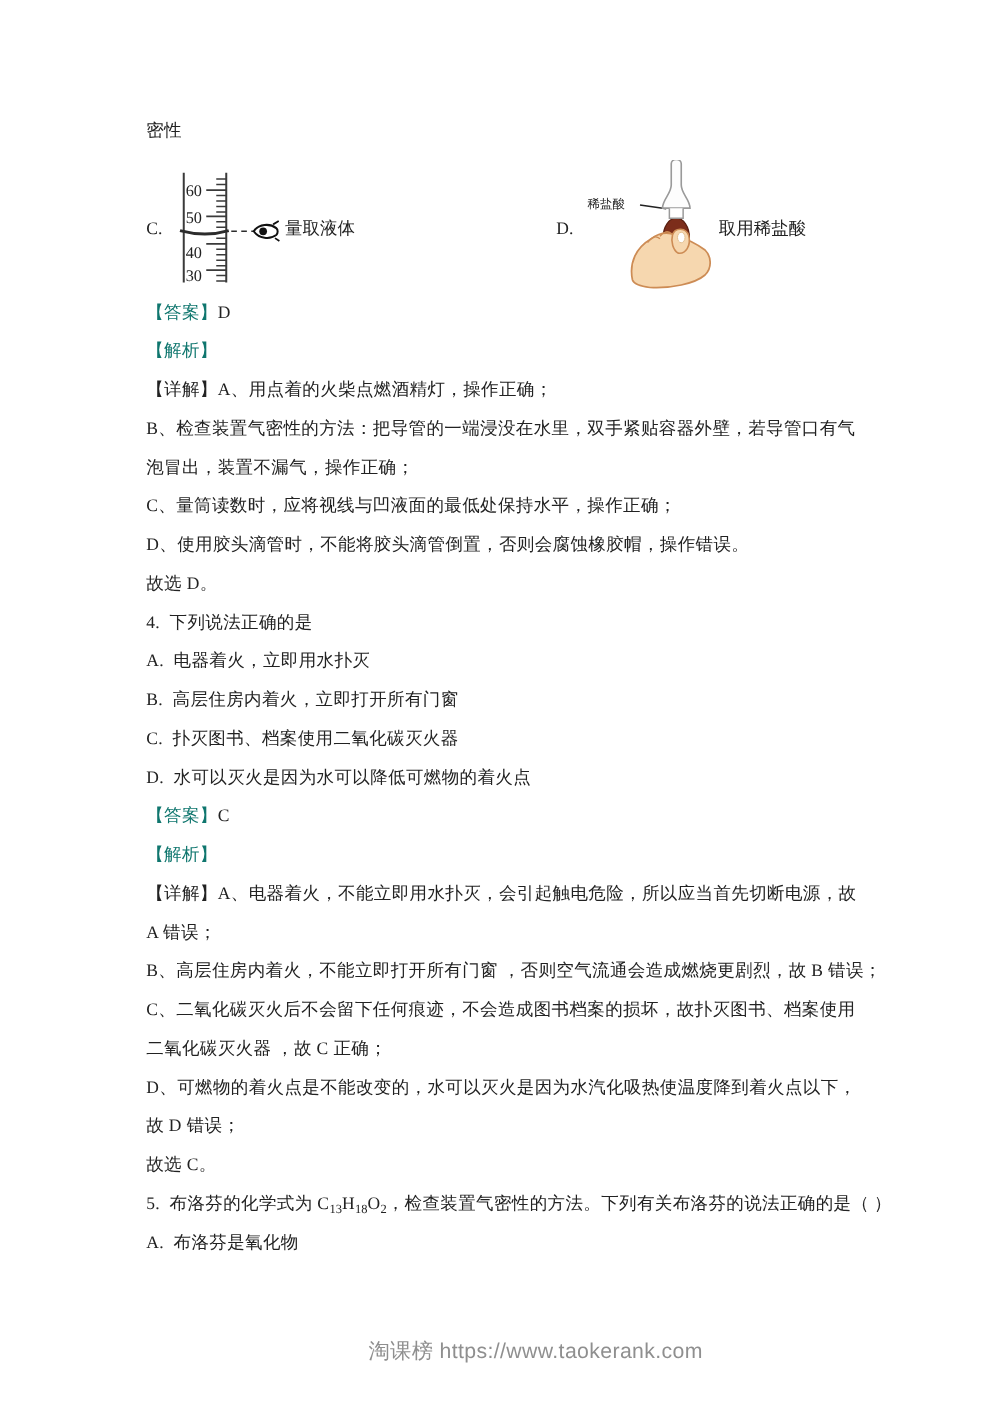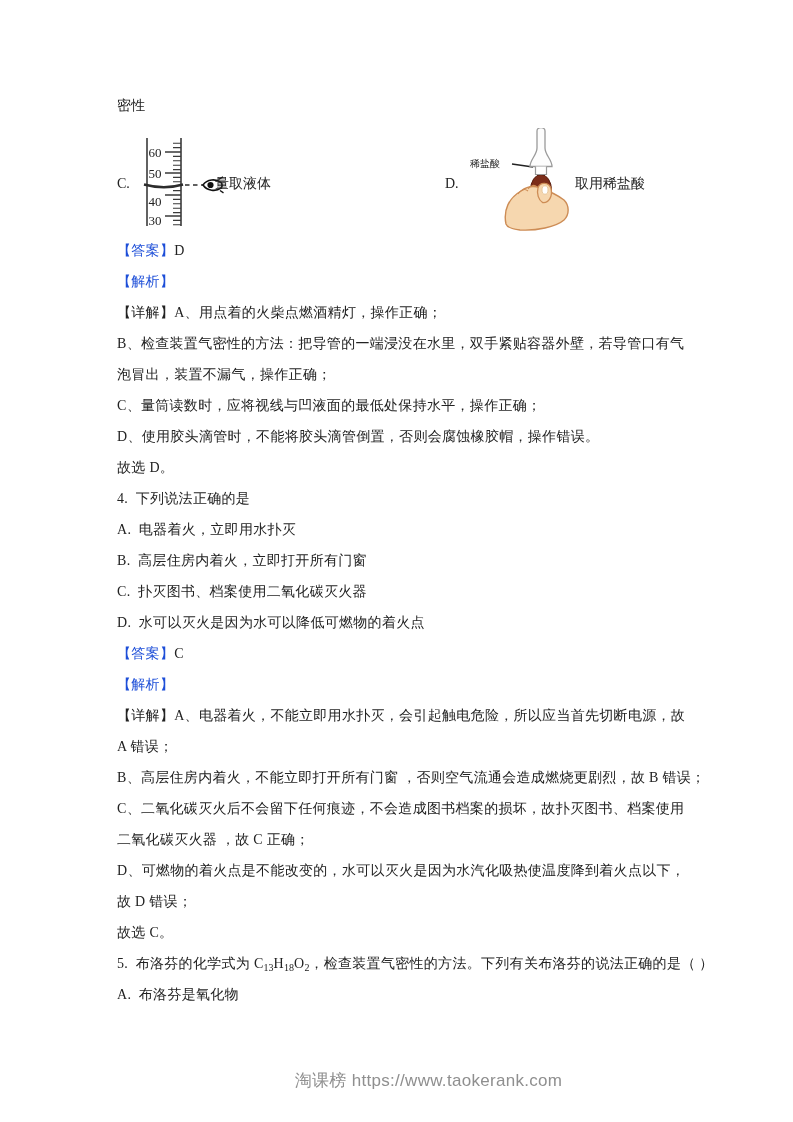--- a/index.html
+++ b/index.html
@@ -35,21 +35,21 @@
     left:117px; top:235px;
     width:610px;
   }
   .line{
     height:31px;
     line-height:31px;
     font-size:14px;
     letter-spacing:0.3px;
     white-space:pre-wrap;
   }
-  .tag{color:#1d4ed8;}
+  .tag{color:#0f766e;}
   .sub{font-size:10px; vertical-align:-3px; letter-spacing:0;}
   
   .footer{
     position:absolute;
     left:0; top:1069px;
     width:793px;
     text-align:center;
     font-family:"Liberation Sans","DejaVu Sans",sans-serif;
     font-size:17px;
     color:#8f8f8f;
@@ -86,21 +86,21 @@
 
       <line x1="48" y1="47" x2="66" y2="47" stroke="#2c2c2c" stroke-width="1.3" stroke-dasharray="4.5,3.5"></line>
 
       <g>
         <path d="M66,47 C70,41 79,40.5 84,44.5 C85.5,45.8 85.5,48.6 84,50 C79,53.8 70,53 66,47 Z" fill="#ffffff" stroke="#111" stroke-width="1.6"></path>
         <circle cx="73.5" cy="47" r="3.1" fill="#111"></circle>
         <path d="M81.5,41.5 L86,38.8 M83,52.5 L86.5,54.8" stroke="#111" stroke-width="1.4" fill="none"></path>
       </g>
     </svg>
 
-    <span class="fig-abs fig-caption" style="left:98px;top:47px;">量取液体</span>
+    <span class="fig-abs fig-caption" style="left:111px;top:47px;">量取液体</span>
 
     <span class="fig-abs opt-letter" style="left:328px;top:47px;">D.</span>
 
     <span class="fig-abs reagent-label" style="left:353px;top:27px;">稀盐酸</span>
 
     <svg class="fig-abs" style="left:385px;top:0;" width="85" height="107" viewBox="0 0 85 107">
 
       <line x1="10" y1="36" x2="31" y2="39" stroke="#222" stroke-width="1.3"></line>
 
       <ellipse cx="39" cy="62" rx="10.5" ry="15.5" fill="#7c2d1a" stroke="#591f10" stroke-width="1"></ellipse>

